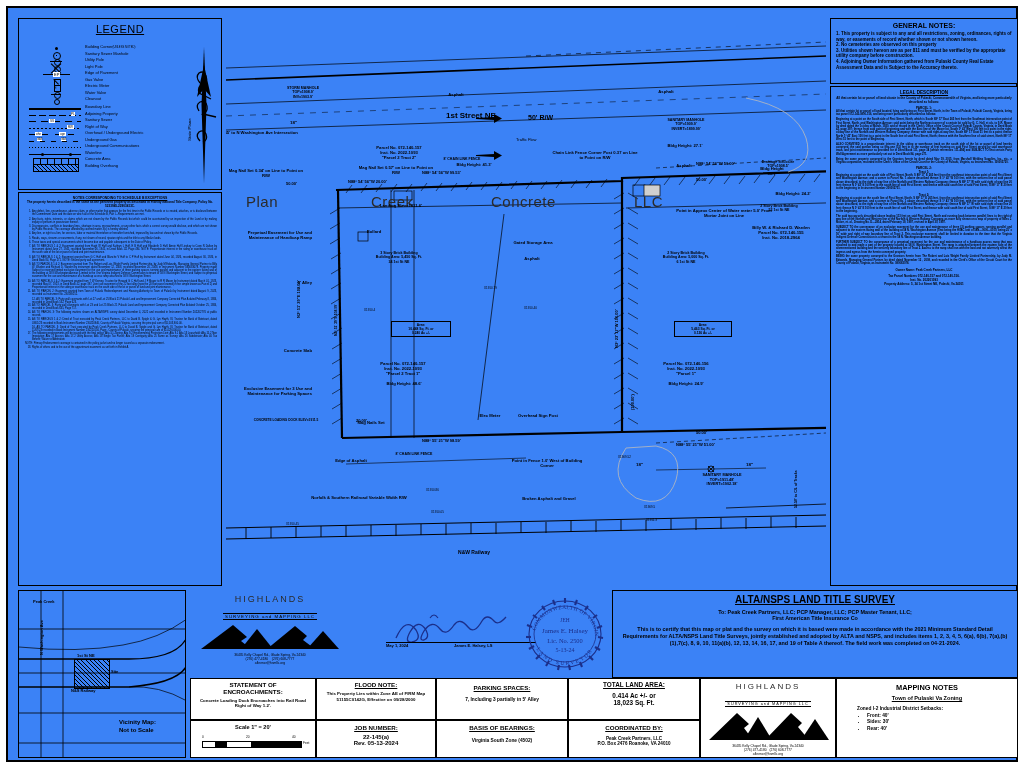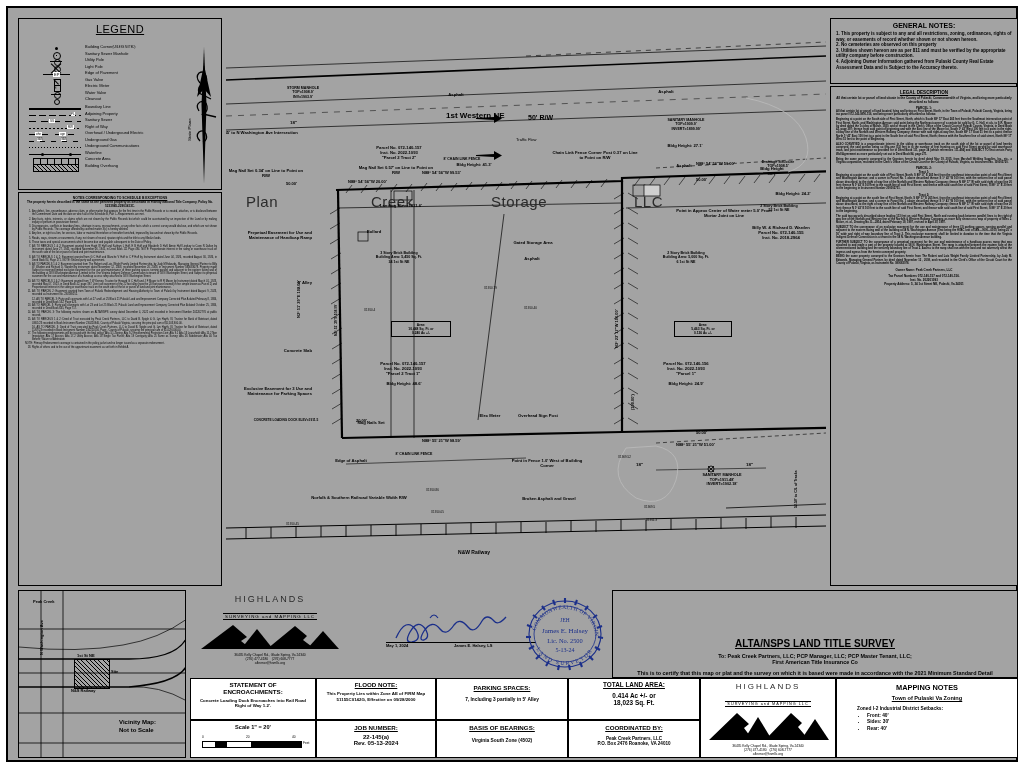--- a/index.html
+++ b/index.html
@@ -1,18 +1,18 @@
 <!DOCTYPE html>
 <html><head>
 <meta charset="utf-8">
 <style>
   html,body{margin:0;padding:0;background:#8a8a8a;}
   body{font-family:"Liberation Sans", sans-serif;}
   #sheet{position:relative;width:1024px;height:768px;background:#fff;overflow:hidden;}
-  .box{position:absolute;border:1.5px solid #000;background:#a3a3a3;box-sizing:border-box;}
+  .box{position:absolute;border:1.5px solid #000;background:#3b82f6;box-sizing:border-box;}
   .ctr{text-align:center;}
   .u{text-decoration:underline;}
   .b{font-weight:bold;}
   .tiny{font-size:2.6px;line-height:3.1px;}
   .micro{font-size:3.1px;line-height:3.6px;}
   .sm{font-size:4px;line-height:4.8px;}
   .legend-title{font-size:11px;letter-spacing:.5px;}
   .map-label{position:absolute;font-size:4.2px;line-height:5px;text-align:center;color:#000;}
   .map-label.b{font-weight:bold;}
   .hatch{background:repeating-linear-gradient(45deg,#000 0 .6px,transparent .6px 3px);}
@@ -398,27 +398,27 @@
       <path d="M400 430 q-20 30 10 50 q30 12 40 -18 q8 -28 -20 -34 z" stroke="#bbb" stroke-width="0.8" fill="none"></path>
 
       <path d="M520 80 q50 10 60 40 q8 26 -18 34" stroke="#bbb" stroke-width="0.8" fill="none"></path>
 
       <rect x="407" y="167" width="12" height="11" fill="none" stroke="#000" stroke-width="0.7"></rect>
       <rect x="418" y="167" width="16" height="11" fill="#cfcfcf" stroke="#000" stroke-width="0.7"></rect>
       <rect x="168" y="173" width="18" height="9" fill="none" stroke="#000" stroke-width="0.7"></rect>
       <rect x="132" y="214" width="10" height="9" fill="none" stroke="#000" stroke-width="0.7"></rect>
     </svg>
 
-    <div class="map-label b" style="left:220px;top:95px;font-size:8px;">1st Western NE</div>
+    <div class="map-label b" style="left:220px;top:95px;font-size:8px;">1st Street NE</div>
     <div class="map-label b" style="left:302px;top:97px;font-size:7px;">50' R/W</div>
     <div class="map-label" style="left:290px;top:119px;font-size:4px;">Traffic Flow</div>
 
     <div class="olay" style="left:20px;top:175px;">Plan</div>
     <div class="olay" style="left:145px;top:175px;">Creek</div>
-    <div class="olay" style="left:265px;top:175px;">Storage</div>
+    <div class="olay" style="left:265px;top:175px;">Concrete</div>
     <div class="olay" style="left:408px;top:175px;">LLC</div>
 
     <div class="map-label b" style="left:118px;top:127px;width:110px;">
       <div>Parcel No. 072-140-157</div>
       <div>Inst. No. 2022-1093</div>
       <div>"Parcel 2 Tract 2"</div>
     </div>
     <div class="map-label b" style="left:218px;top:144px;width:60px;">Bldg Height: 41.3'</div>
 
     <div class="map-label b" style="left:122px;top:343px;width:110px;">
@@ -637,21 +637,21 @@
         <textPath href="#arcBot" startOffset="14%">LAND SURVEYOR</textPath>
       </text>
       <text x="43" y="26" text-anchor="middle" font-size="5.4" fill="#1b2f8a" font-family="Liberation Serif,serif">JEH</text>
       <text x="43" y="37" text-anchor="middle" font-size="7" fill="#1b2f8a" font-family="Liberation Serif,serif">James E. Halsey</text>
       <text x="43" y="47" text-anchor="middle" font-size="6.4" fill="#1b2f8a" font-family="Liberation Serif,serif">Lic. No. 2500</text>
       <text x="43" y="56" text-anchor="middle" font-size="6" fill="#1b2f8a" font-family="Liberation Serif,serif">5-13-24</text>
     </svg>
   </div>
 
   <div class="box" style="left:612px;top:590px;width:406px;height:88px;padding:3px 8px;">
-    <div class="ctr b u" style="font-size:10px;margin-top:44px;">ALTA/NSPS LAND TITLE SURVEY</div>
+    <div class="ctr b u" style="font-size:10px;">ALTA/NSPS LAND TITLE SURVEY</div>
     <div class="ctr b" style="font-size:5.4px;margin-top:4px;">To: Peak Creek Partners, LLC; PCP Manager, LLC; PCP Master Tenant, LLC;</div>
     <div class="ctr b" style="font-size:5.4px;">First American Title Insurance Co</div>
     <div class="ctr b" style="font-size:5.4px;line-height:7.2px;margin-top:5px;">This is to certify that this map or plat and the survey on which it is based were made in accordance with the 2021 Minimum Standard Detail Requirements for ALTA/NSPS Land Title Surveys, jointly established and adopted by ALTA and NSPS, and includes items 1, 2, 3, 4, 5, 6(a), 6(b), 7(a),(b)(1),7(c), 8, 9, 10, 11(a)(b), 12, 13, 14, 16, 17, and 19 of Table A thereof. The field work was completed on 04-21-2024.</div>
   </div>
 
   <div class="tb-cell" style="left:190px;top:678px;width:126px;height:42px;padding:2px 3px;text-align:center;">
     <div class="b" style="font-size:6.2px;line-height:7.4px;">
       <div>STATEMENT OF</div>
       <div>ENCROACHMENTS:</div>
     </div>

